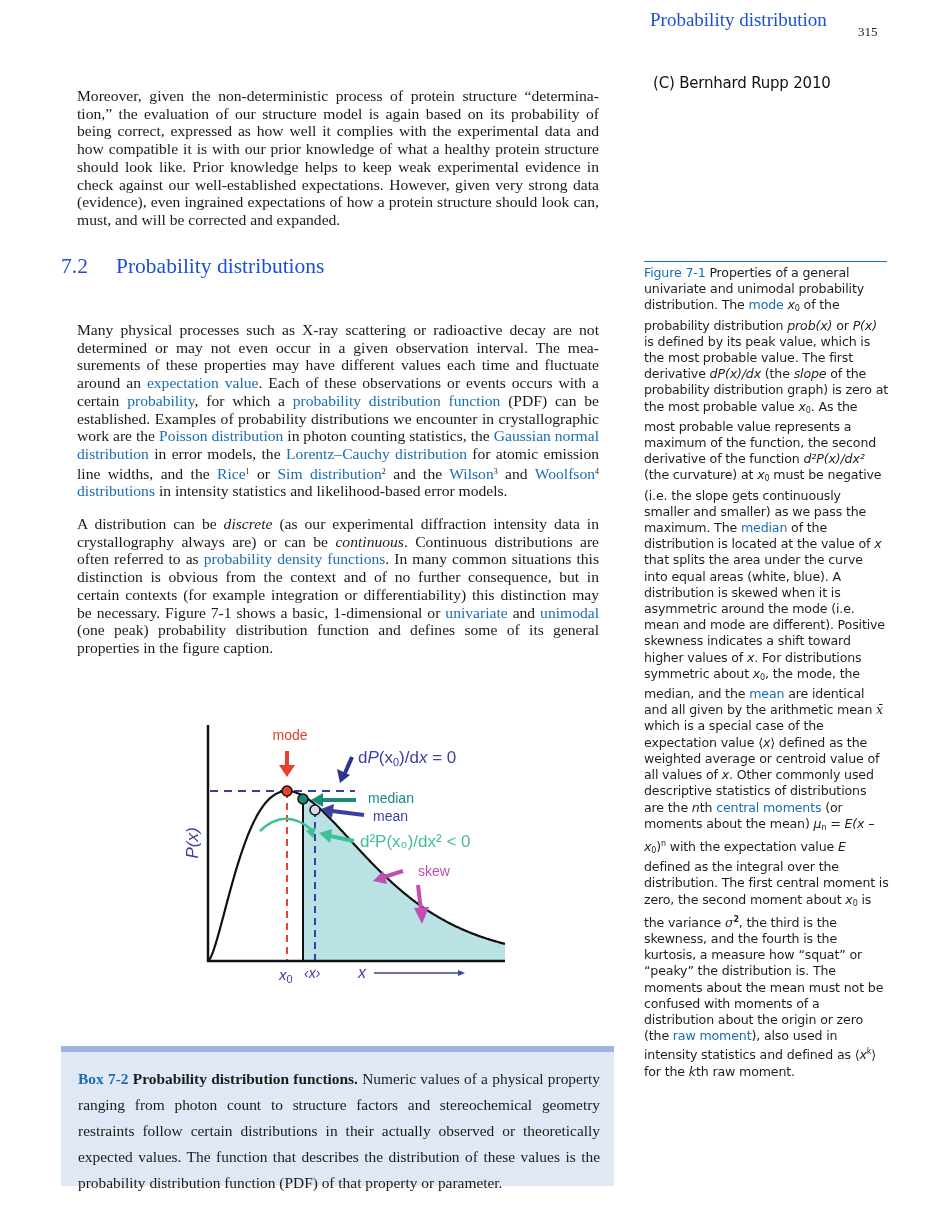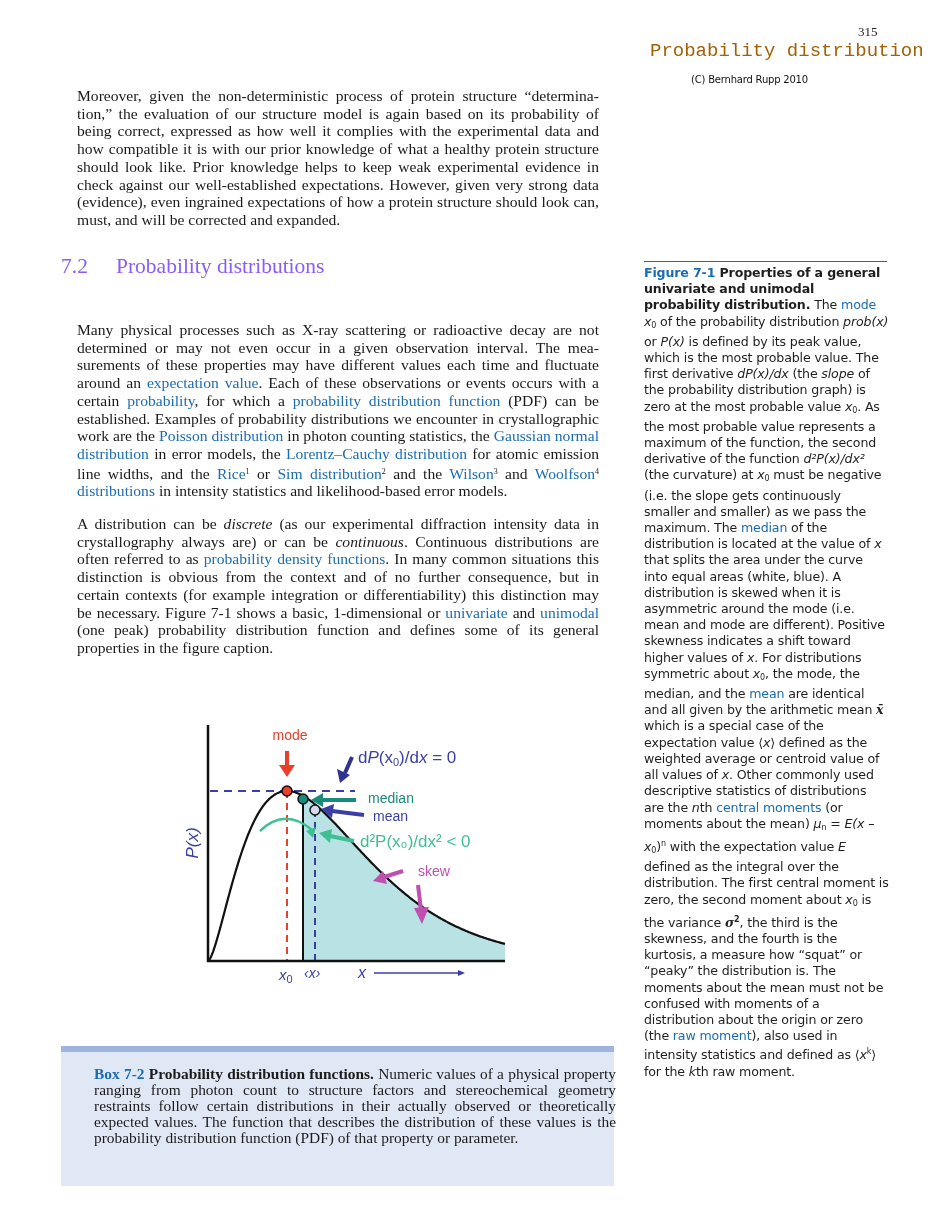--- a/index.html
+++ b/index.html
@@ -2,43 +2,43 @@
 <html><head>
 <meta charset="utf-8">
 <style>
   html, body { margin: 0; padding: 0; background: #ffffff; }
   body { width: 945px; height: 1231px; position: relative; overflow: hidden; color: #1a1a1a; }
   .serif { font-family: "Liberation Serif", "DejaVu Serif", serif; }
   .sans { font-family: "DejaVu Sans", "Liberation Sans", sans-serif; }
   .blue { color: #1a6cb3; }
   .abs { position: absolute; }
 
-  .running-head { left: 650px; top: 40px; font-size: 19px; color: #a16207; font-family: Liberation Mono, monospace; }
+  .running-head { left: 650px; top: 9px; font-size: 19px; color: #1d4ed8; }
   .page-num { left: 858px; top: 24px; font-size: 13px; color: #222; }
-  .copyright { left: 691px; top: 74px; font-size: 10px; color: #111; letter-spacing: -0.2px; }
+  .copyright { left: 653px; top: 74px; font-size: 15px; color: #111; letter-spacing: -0.2px; }
 
   .body-text { left: 61px; width: 554px; font-size: 15.6px; line-height: 17.7px; text-align: justify; }
   .body-text p { margin: 16px; }
   .para1 { top: 71px; }
   .para2 { top: 305px; }
   .para3 { top: 499px; }
 
-  .section-head { left: 61px; top: 254px; font-size: 21.5px; color: #8b5cf6; }
+  .section-head { left: 61px; top: 254px; font-size: 21.5px; color: #1d4ed8; }
   .section-num { display: inline-block; width: 55px; }
 
   .caption-rule { left: 644px; top: 261px; width: 243px; height: 1px; background: #1a6cb3; }
   .caption { left: 644px; top: 265px; width: 246px; font-size: 12.6px; line-height: 16.2px; color: #1f1f1f; letter-spacing: -0.15px; }
-  .caption b { font-weight: bold; }
+  .caption b { font-weight: normal; }
   .sub { font-size: 8px; vertical-align: -2px; }
   .sup { font-size: 8px; vertical-align: 5px; }
 
   .figure { left: 180px; top: 715px; width: 340px; height: 275px; }
 
   .box { left: 61px; top: 1046px; width: 553px; height: 140px; background: #e1e8f5; border-top: 6px solid #9fb3df; box-sizing: border-box; }
-  .box-text { position: absolute; left: 33px; top: 14px; width: 522px; font-size: 15.4px; line-height: 16px; text-align: justify; color: #1a1a1a; }
+  .box-text { position: absolute; left: 17px; top: 14px; width: 522px; font-size: 15.4px; line-height: 26px; text-align: justify; color: #1a1a1a; }
   .box-text b { font-weight: bold; }
 </style>
 </head>
 <body>
 
 <div class="abs serif running-head">Probability distribution</div>
 <div class="abs serif page-num">315</div>
 <div class="abs sans copyright">(C) Bernhard Rupp 2010</div>
 
 <div class="abs serif body-text para1">

